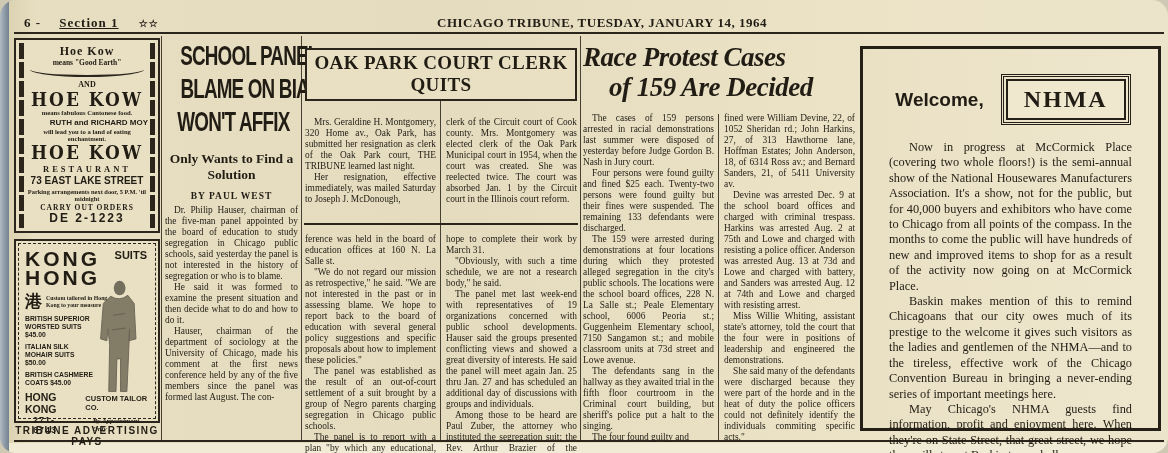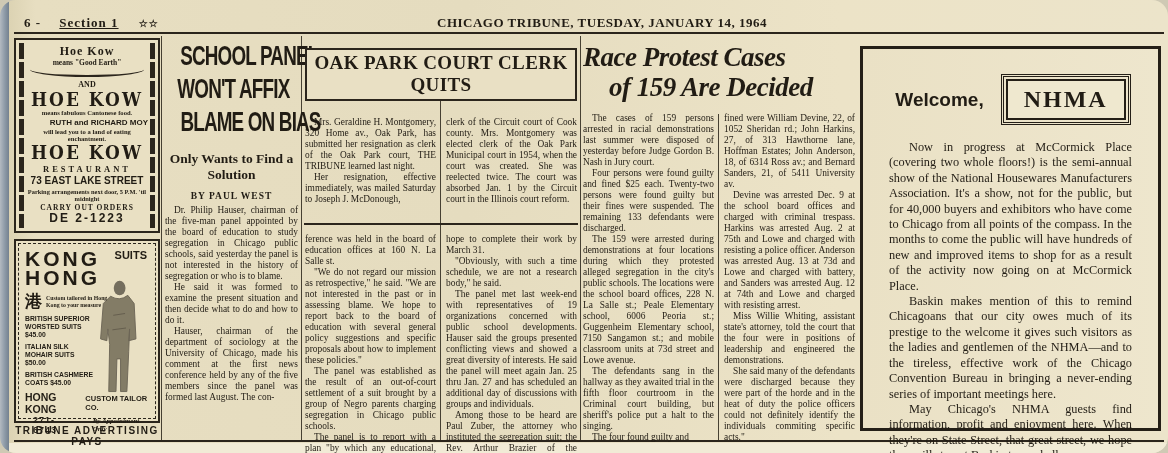--- a/index.html
+++ b/index.html
@@ -192,22 +192,22 @@
       <span class="hkg-phone">271-6743</span>
       <span class="hkg-appt">By Appointment Only</span>
     </div>
   </div>
 
   <div class="tribune-pays">TRIBUNE ADVERTISING PAYS</div>
 
   <div class="col2">
     <div class="sp-headline">
       <span class="hl"><span>SCHOOL PANEL</span></span>
+      <span class="hl"><span>BLAME ON BIAS</span></span>
       <span class="hl"><span>WON'T AFFIX</span></span>
-      <span class="hl"><span>BLAME ON BIAS</span></span>
     </div>
     <div class="sp-subhead">Only Wants to Find a Solution</div>
     <div class="sp-byline">BY PAUL WEST</div>
     <div class="newsbody">
       <p>Dr. Philip Hauser, chairman of the five-man panel appointed by the board of education to study segregation in Chicago public schools, said yesterday the panel is not interested in the history of segregation or who is to blame.</p>
       <p>He said it was formed to examine the present situation and then decide what to do and how to do it.</p>
       <p>Hauser, chairman of the department of sociology at the University of Chicago, made his comment at the first news conference held by any of the five members since the panel was formed last August. The con-</p>
     </div>
   </div>
 

